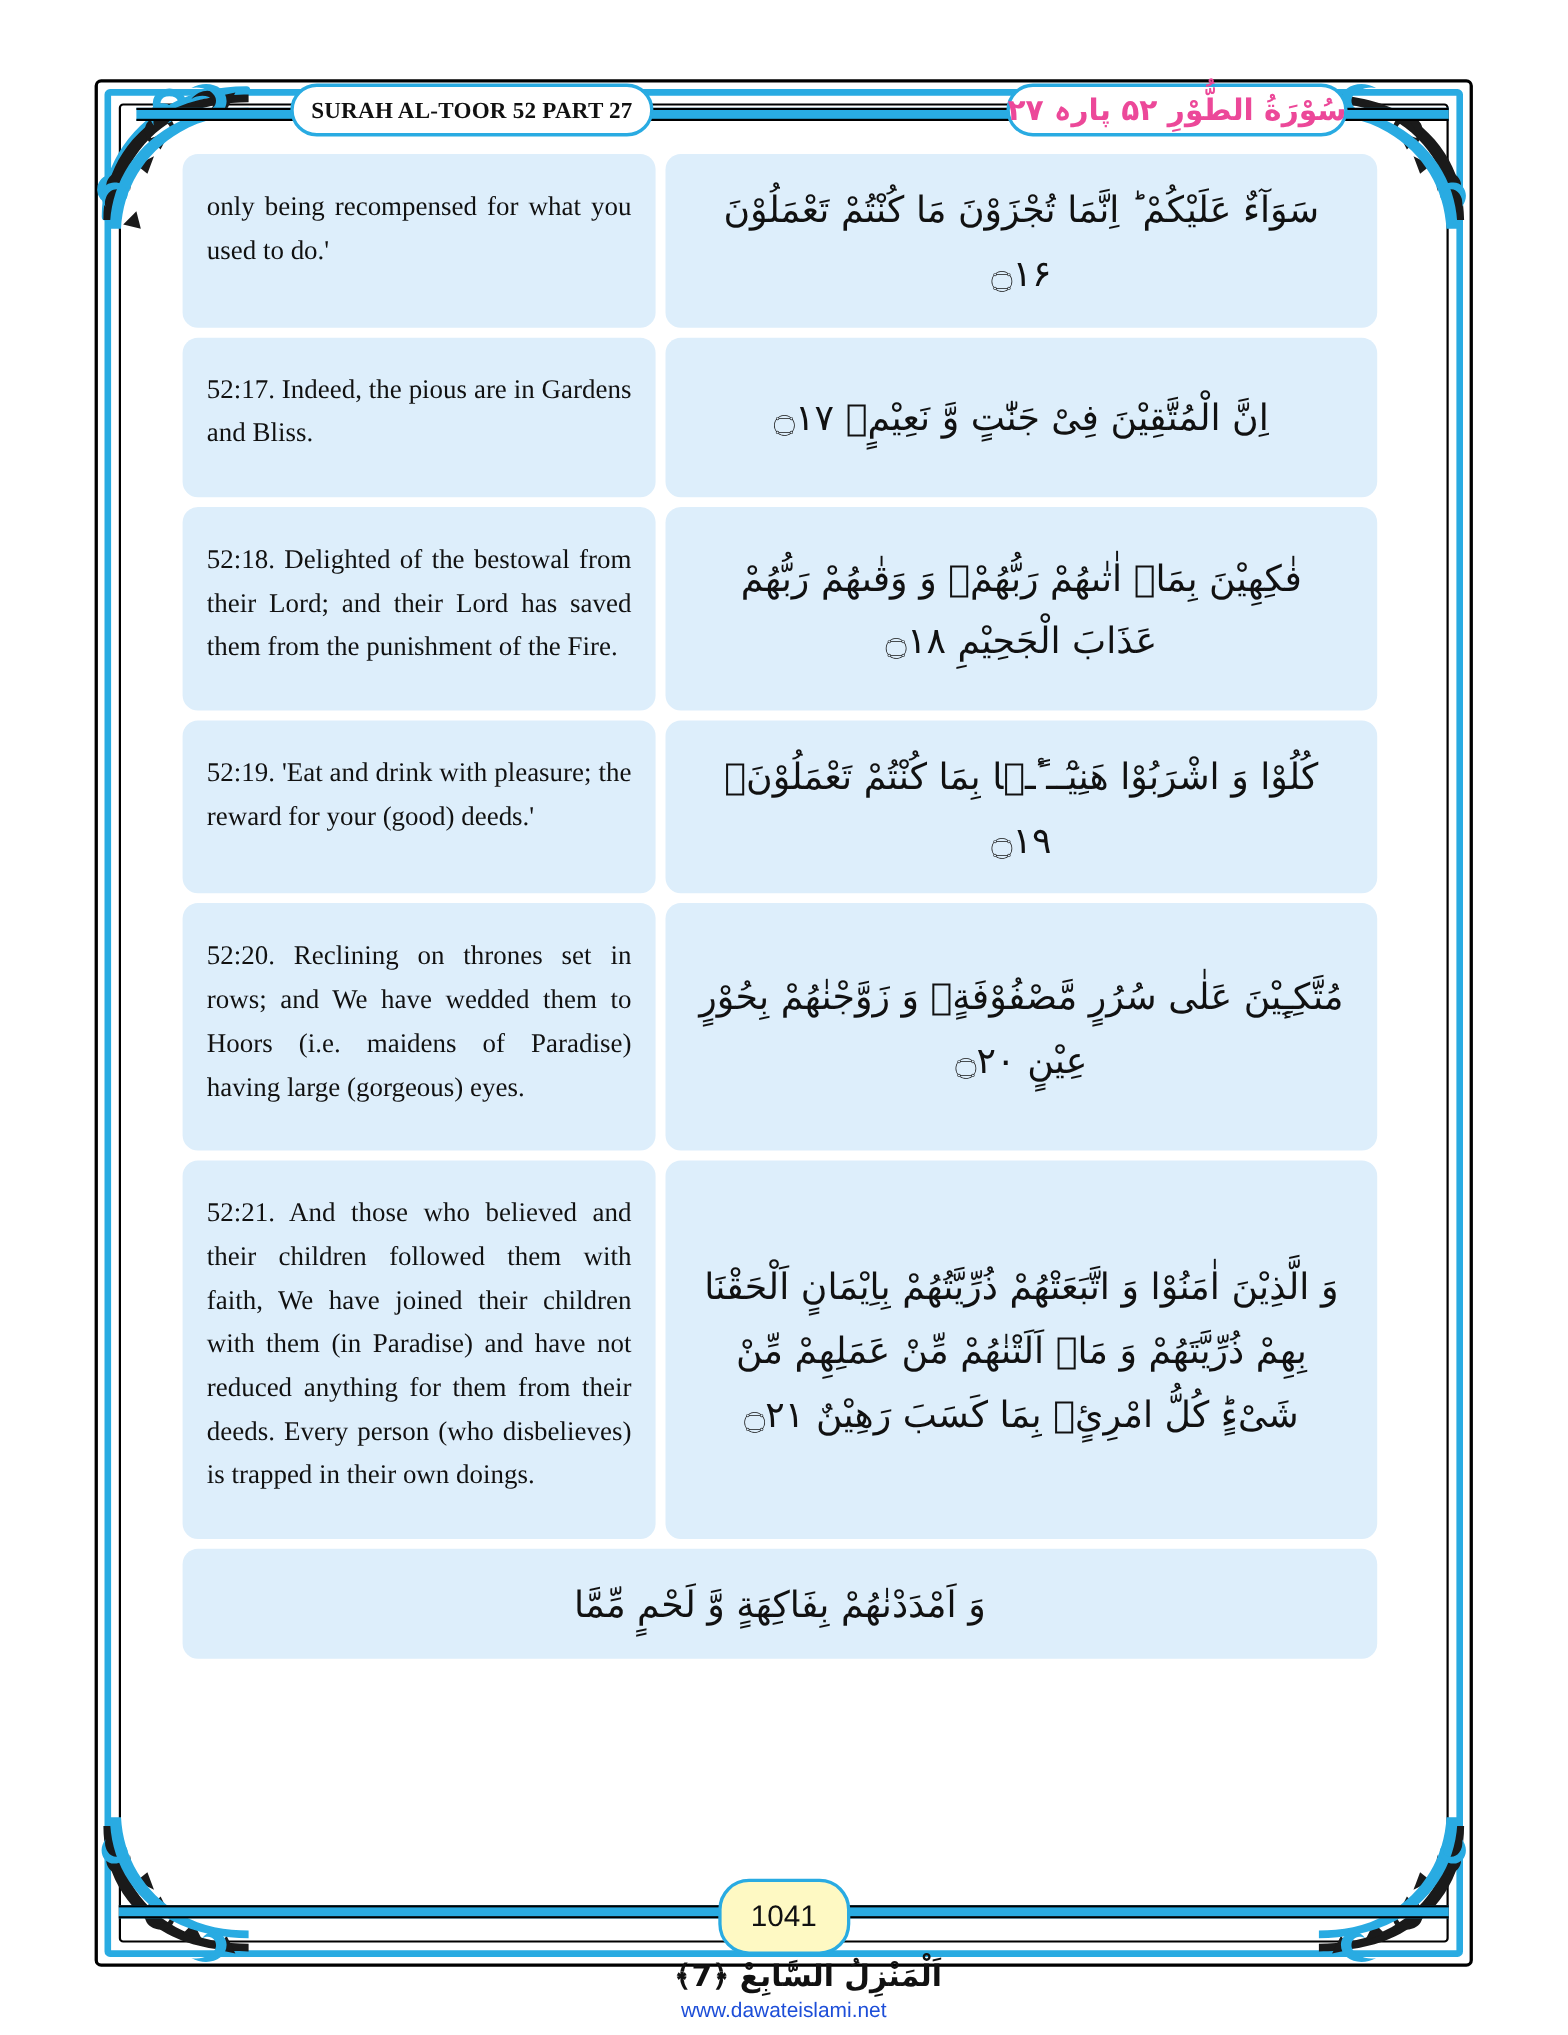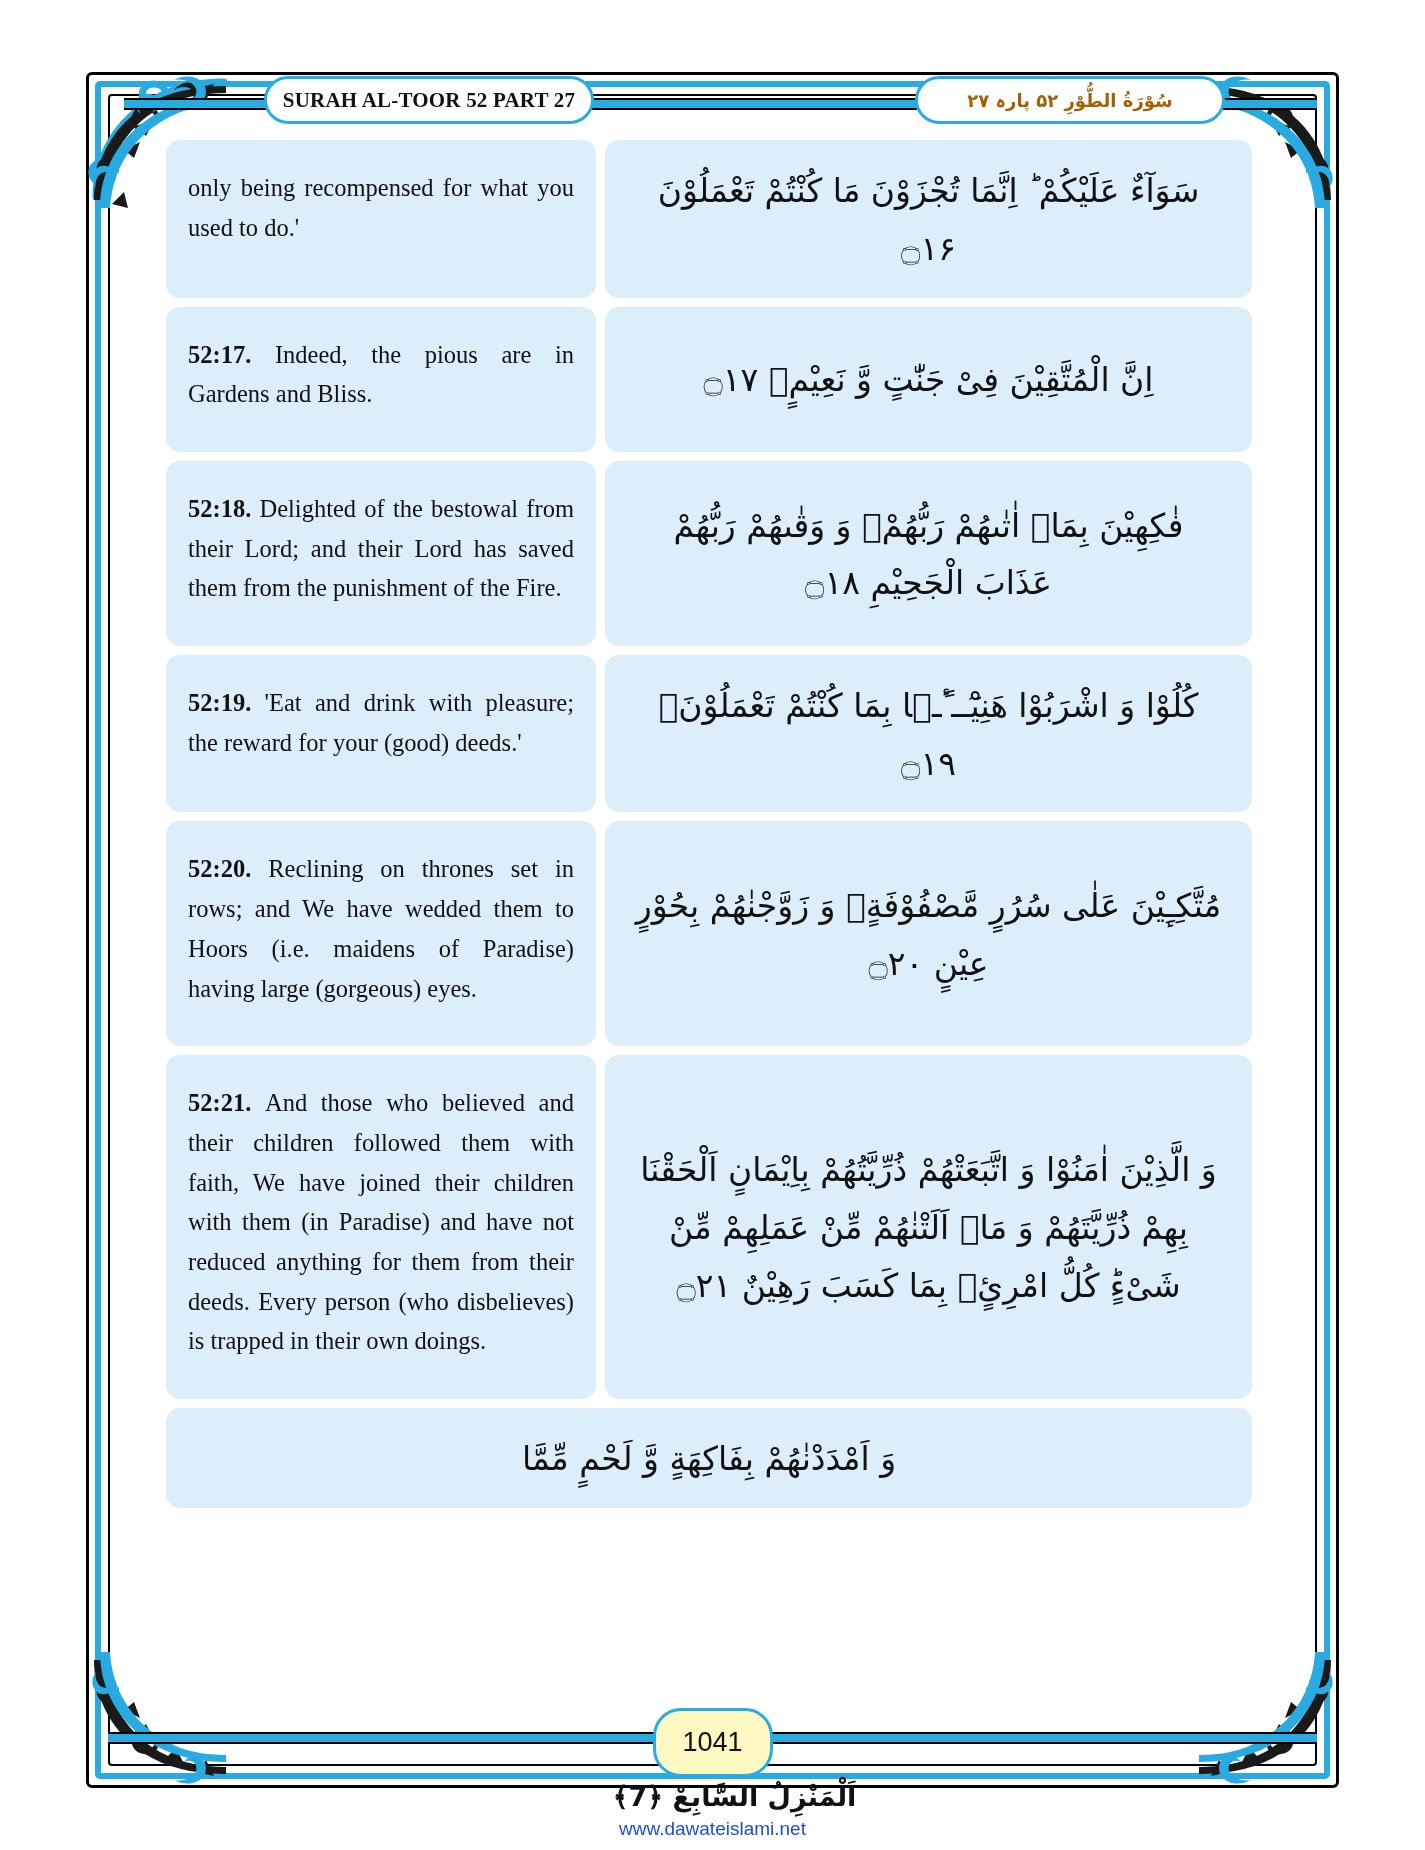--- a/index.html
+++ b/index.html
@@ -56,21 +56,21 @@
   }
   .pill-en{left:140px;width:330px;}
   .pill-ar{right:92px;width:310px;}
   .hdr-en{
     font-family:"Liberation Serif", serif;
     font-weight:bold;font-size:21px;letter-spacing:.2px;color:#111;
     white-space:nowrap;
   }
   .hdr-ar{
     font-family:"DejaVu Sans", sans-serif;
-    font-size:18px;color:#a16207;direction:rtl;white-space:nowrap;
+    font-size:27px;color:#ec4899;direction:rtl;white-space:nowrap;
     font-weight:bold;
   }
 
   
   .content{
     position:absolute;
     left:166px;top:140px;width:1086px;
   }
   .row{display:flex;gap:9px;margin-bottom:9px;align-items:stretch;}
   .cell{
@@ -81,21 +81,21 @@
   .cell-en{
     width:430px;
     padding:28px 22px 38px 22px;
     font-size:24.5px;
     line-height:1.62;
     text-align:justify;
     text-align-last:left;
     color:#111;
     font-family:"Liberation Serif", serif;
   }
-  .cell-en .vnum{font-weight:bold;margin-top:12px;}
+  .cell-en .vnum{font-weight:normal;margin-top:12px;}
   .cell-ar{
     flex:1;
     padding:22px 26px 20px 26px;
     direction:rtl;
     text-align:center;
     font-family:"DejaVu Sans", sans-serif;
     font-size:33px;
     line-height:1.75;
     color:#111;
     display:flex;align-items:center;justify-content:center;

